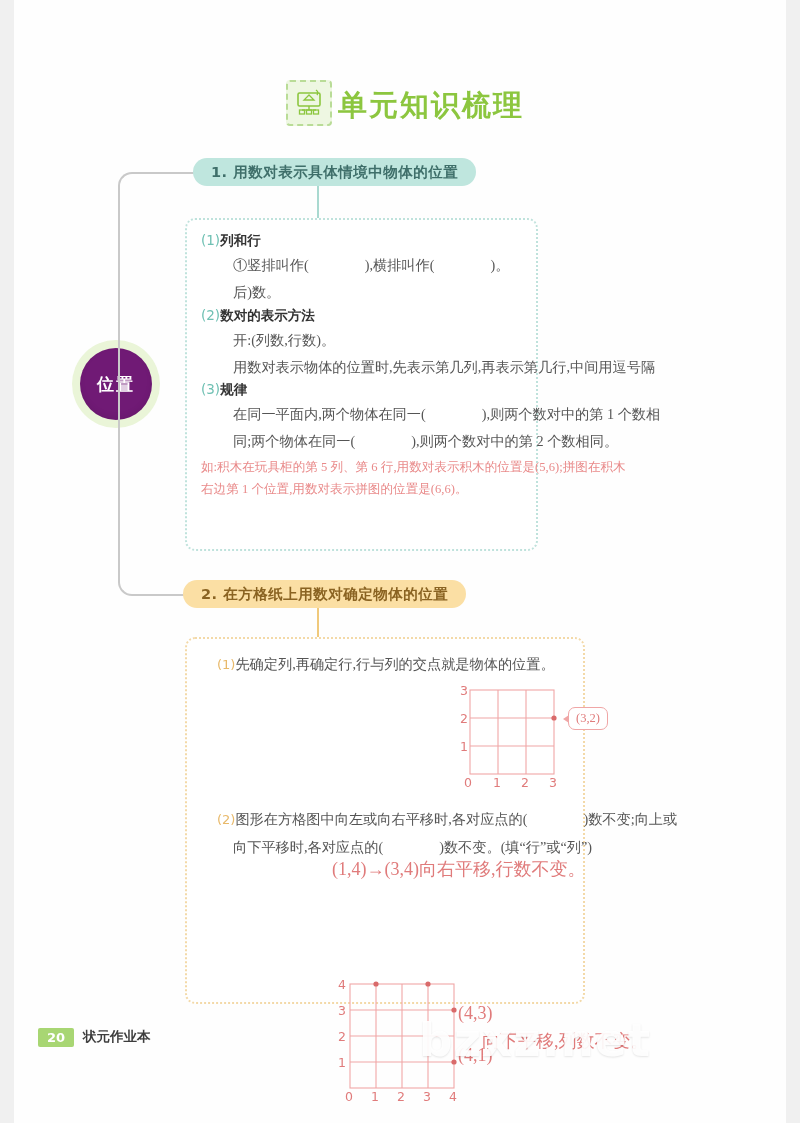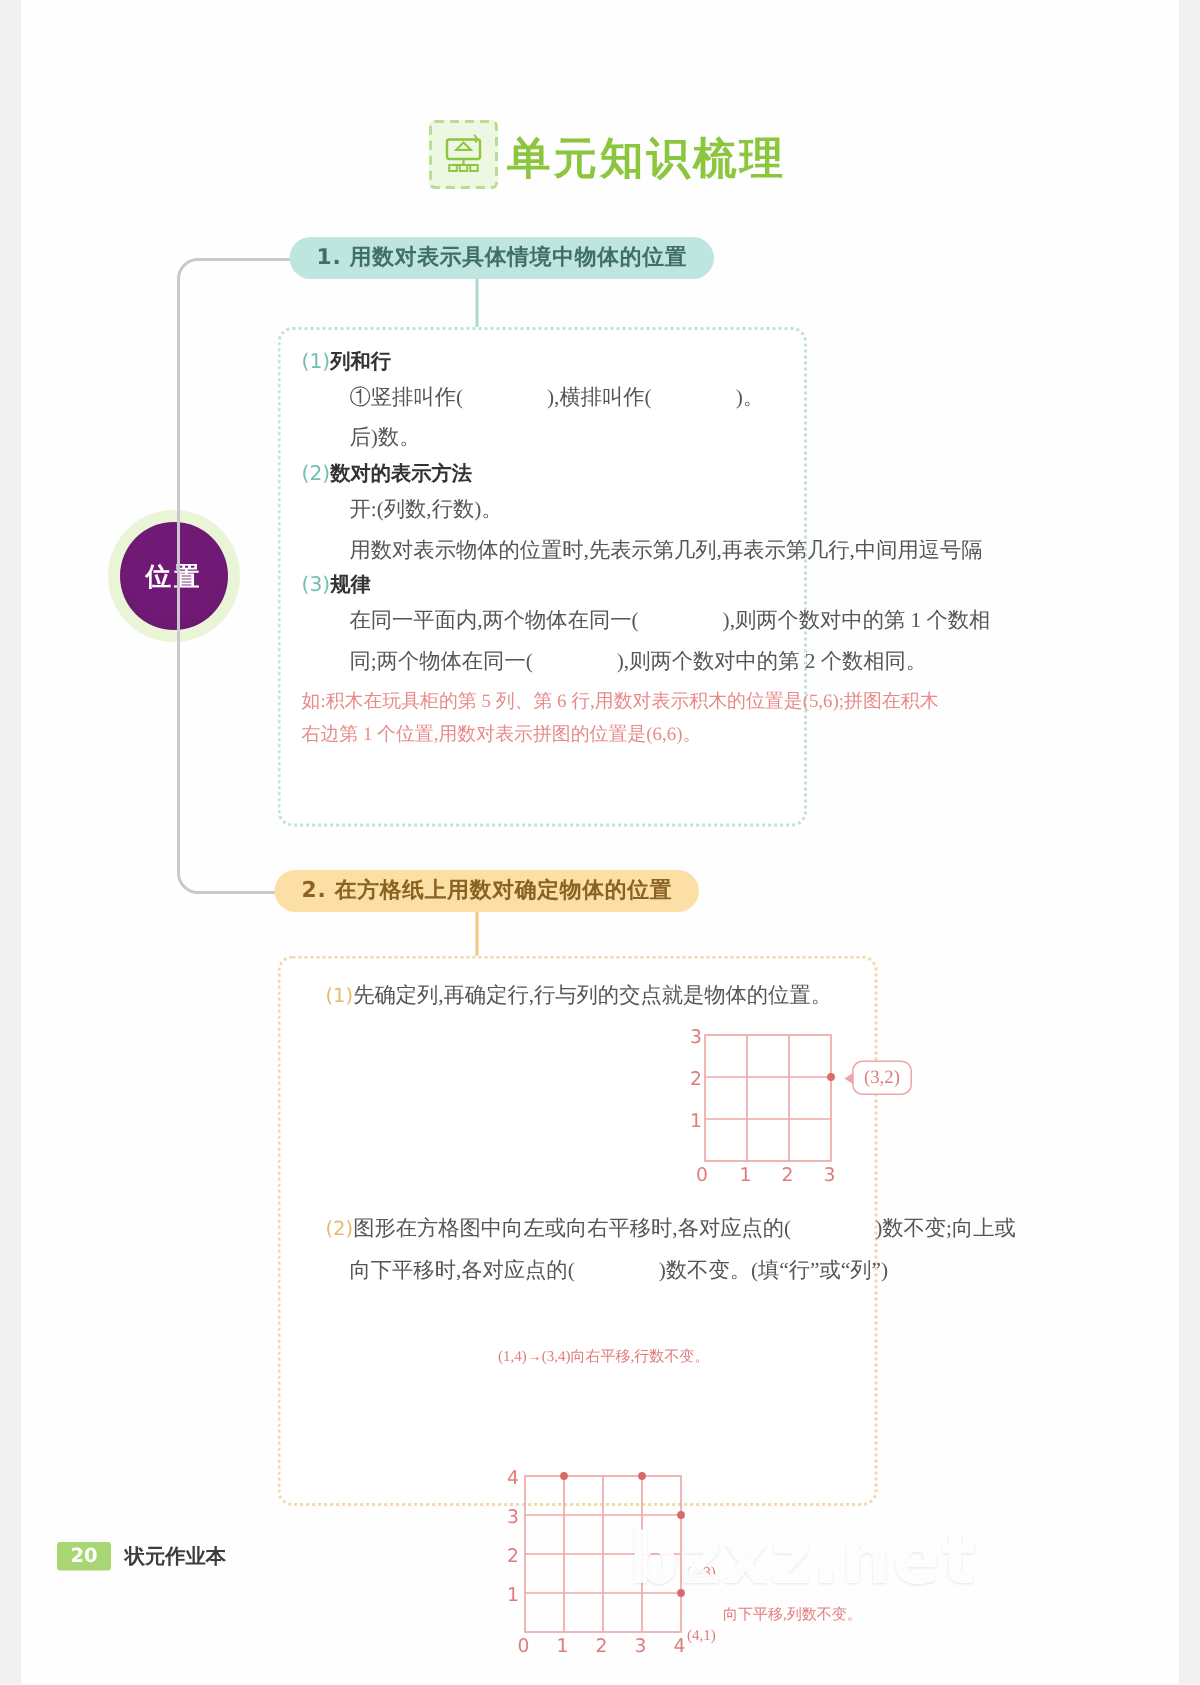--- a/index.html
+++ b/index.html
@@ -150,29 +150,28 @@
   }
   .callout.right-tip::before {
     right:-6px; top:50%; margin-top:-4px;
     border-top:4px solid transparent;
     border-bottom:4px solid transparent;
     border-left:6px solid #f0a6a6;
   }
 
   .g-label {
     position:absolute;
-    color:#e07b7b; font-size:10px; white-space:nowrap;
+    color:#e07b7b; font-size:18px; white-space:nowrap;
     font-family:"Liberation Serif","DejaVu Serif",serif;
-    margin-top:40px;
   }
 
   
   .footer {
     position:absolute; left:38px; top:1028px;
-    display:flex; align-items:flex-end; gap:9px;
+    display:flex; align-items:flex-start; gap:9px;
   }
   .pg-num {
     background:#a8d673; color:#fff;
     font-family:"DejaVu Sans","Liberation Sans",sans-serif;
     font-size:13px; font-weight:bold;
     padding:2px 9px; border-radius:2px;
   }
   .pg-name {
     font-family:"DejaVu Sans","Liberation Sans",sans-serif;
     font-size:13.5px; font-weight:bold; color:#3d3d3d;

